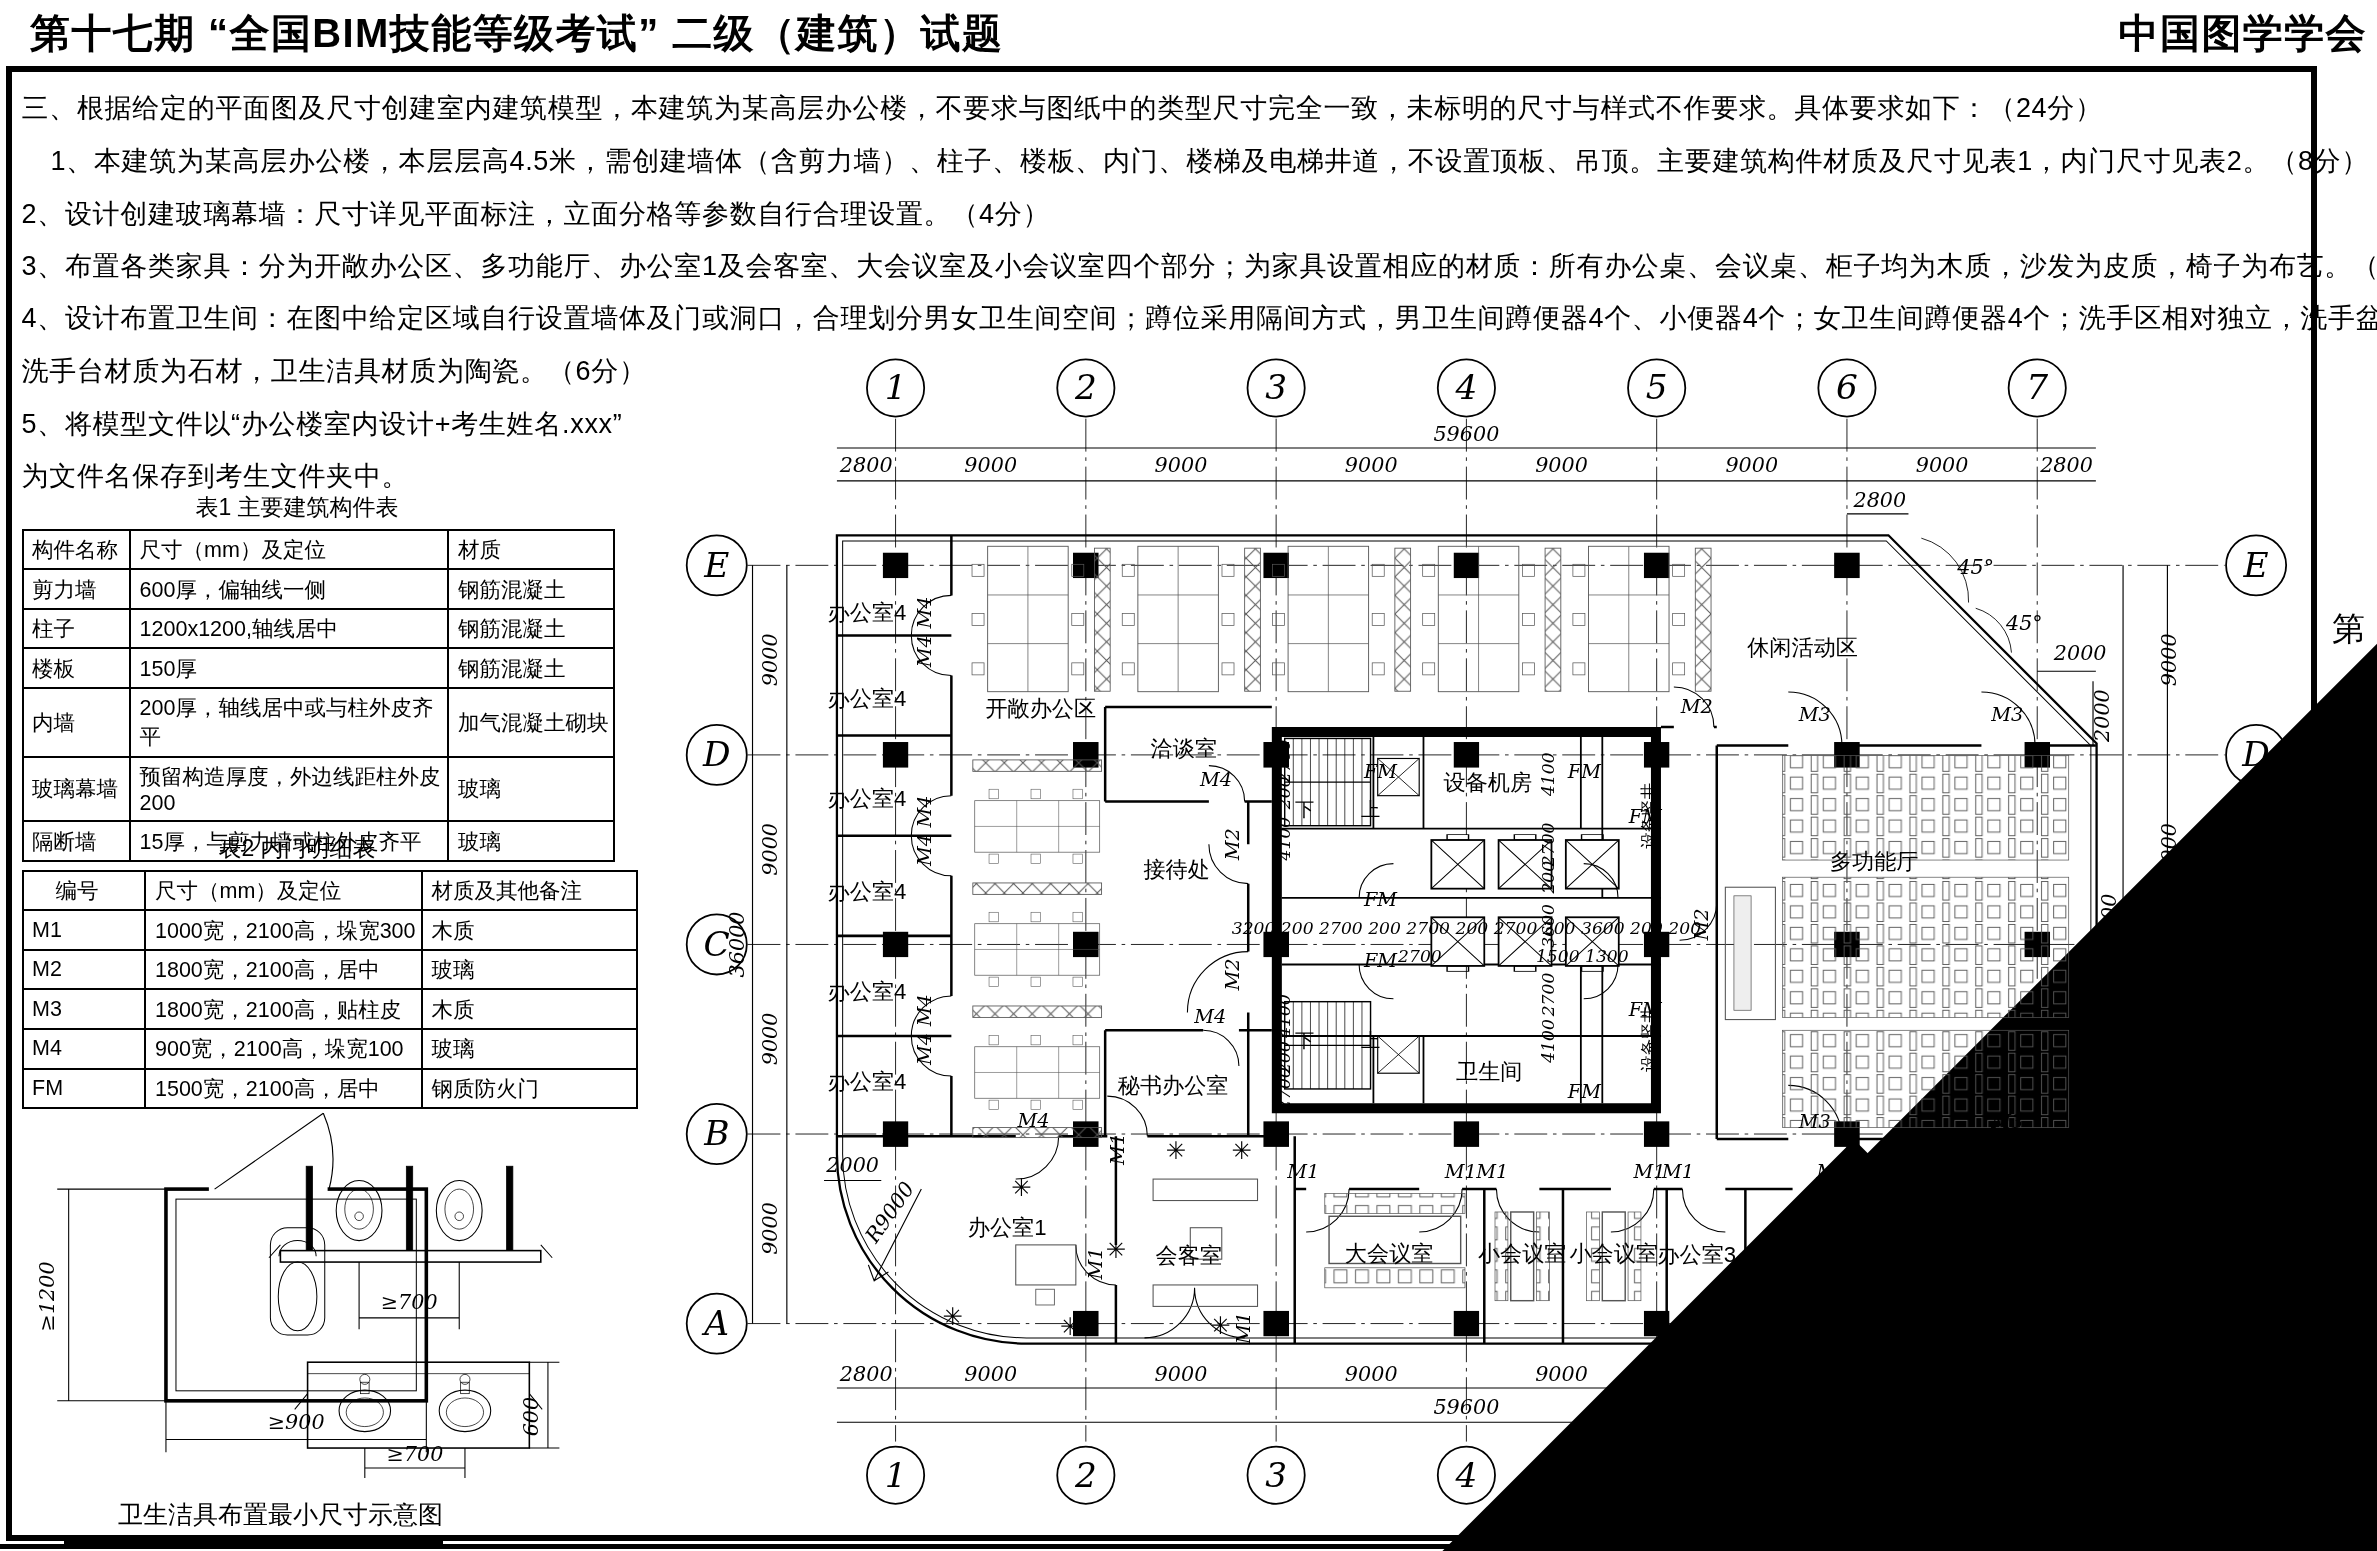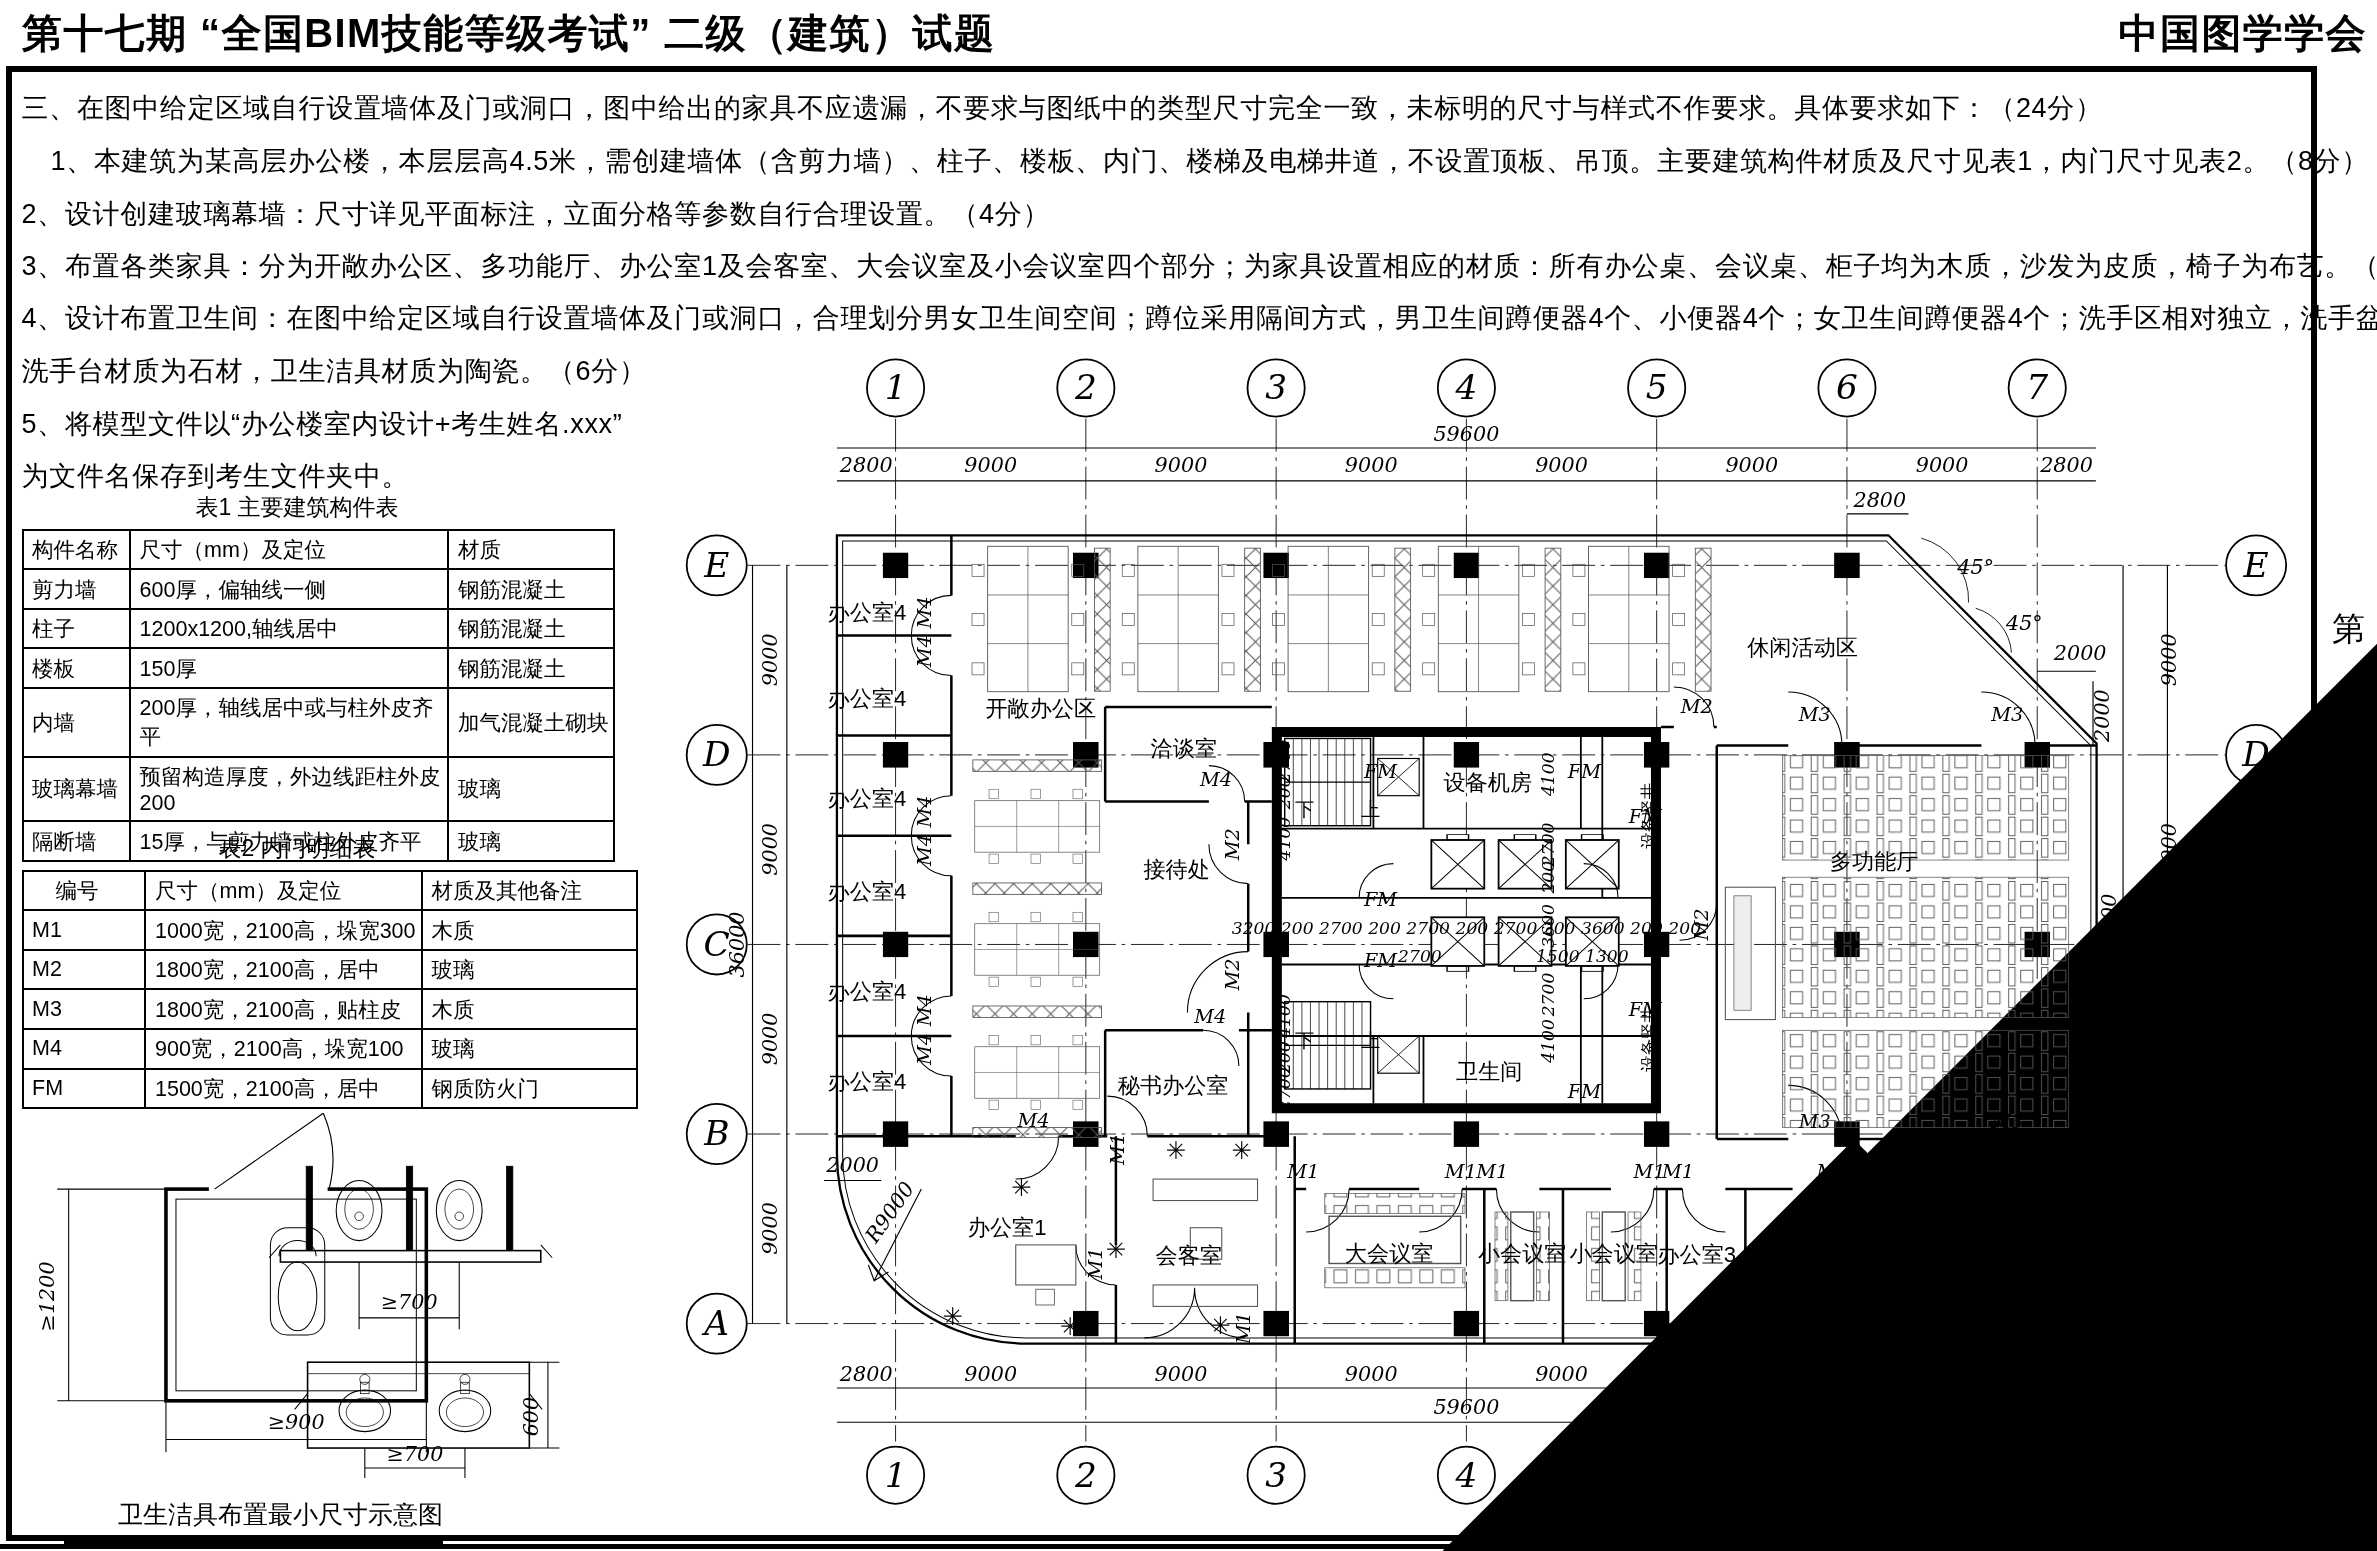--- a/index.html
+++ b/index.html
@@ -505,26 +505,26 @@
       </g>
     <g>
         <text x="76" y="1812" class="dm" transform="rotate(-90 76 1812)">≥1200</text>
         <text x="414" y="1998" class="dm">≥900</text>
         <text x="572" y="1830" class="dm">≥700</text>
         <text x="752" y="1980" class="dm" transform="rotate(-90 752 1980)">600</text>
         <text x="580" y="2042" class="dm">≥700</text>
       </g>
   </svg>
 
-  <div class="abs title" style="left:22px;top:5.7px;">第十七期 “全国BIM技能等级考试” 二级（建筑）试题</div>
+  <div class="abs title" style="left:30px;top:5.7px;">第十七期 “全国BIM技能等级考试” 二级（建筑）试题</div>
   <div class="abs title" style="right:10px;top:5.7px;">中国图学学会</div>
   <div class="frame"></div>
   <div class="botline"></div>
 
-  <div class="abs req" style="left:21.5px;top:90px;">三、在图中给定区域自行设置墙体及门或洞口，图中给出的家具不应遗漏，不要求与图纸中的类型尺寸完全一致，未标明的尺寸与样式不作要求。具体要求如下：（24分）</div>
+  <div class="abs req" style="left:21.5px;top:90px;">三、根据给定的平面图及尺寸创建室内建筑模型，本建筑为某高层办公楼，不要求与图纸中的类型尺寸完全一致，未标明的尺寸与样式不作要求。具体要求如下：（24分）</div>
   <div class="abs req" style="left:21.5px;top:143px;margin-left:29px;">1、本建筑为某高层办公楼，本层层高4.5米，需创建墙体（含剪力墙）、柱子、楼板、内门、楼梯及电梯井道，不设置顶板、吊顶。主要建筑构件材质及尺寸见表1，内门尺寸见表2。（8分）</div>
   <div class="abs req" style="left:21.5px;top:196px;">2、设计创建玻璃幕墙：尺寸详见平面标注，立面分格等参数自行合理设置。（4分）</div>
   <div class="abs req" style="left:21.5px;top:248px;">3、布置各类家具：分为开敞办公区、多功能厅、办公室1及会客室、大会议室及小会议室四个部分；为家具设置相应的材质：所有办公桌、会议桌、柜子均为木质，沙发为皮质，椅子为布艺。（6分）</div>
   <div class="abs req" style="left:21.5px;top:300px;">4、设计布置卫生间：在图中给定区域自行设置墙体及门或洞口，合理划分男女卫生间空间；蹲位采用隔间方式，男卫生间蹲便器4个、小便器4个；女卫生间蹲便器4个；洗手区相对独立，洗手盆各2个；</div>
   <div class="abs req" style="left:21.5px;top:353px;">洗手台材质为石材，卫生洁具材质为陶瓷。（6分）</div>
   <div class="abs req" style="left:21.5px;top:406px;">5、将模型文件以“办公楼室内设计+考生姓名.xxx”</div>
   <div class="abs req" style="left:21.5px;top:458px;">为文件名保存到考生文件夹中。</div>
 
   <div class="tblwrap" style="left:21.5px;top:492px;width:551px;">
     <div class="tblcap">表1 主要建筑构件表</div>

